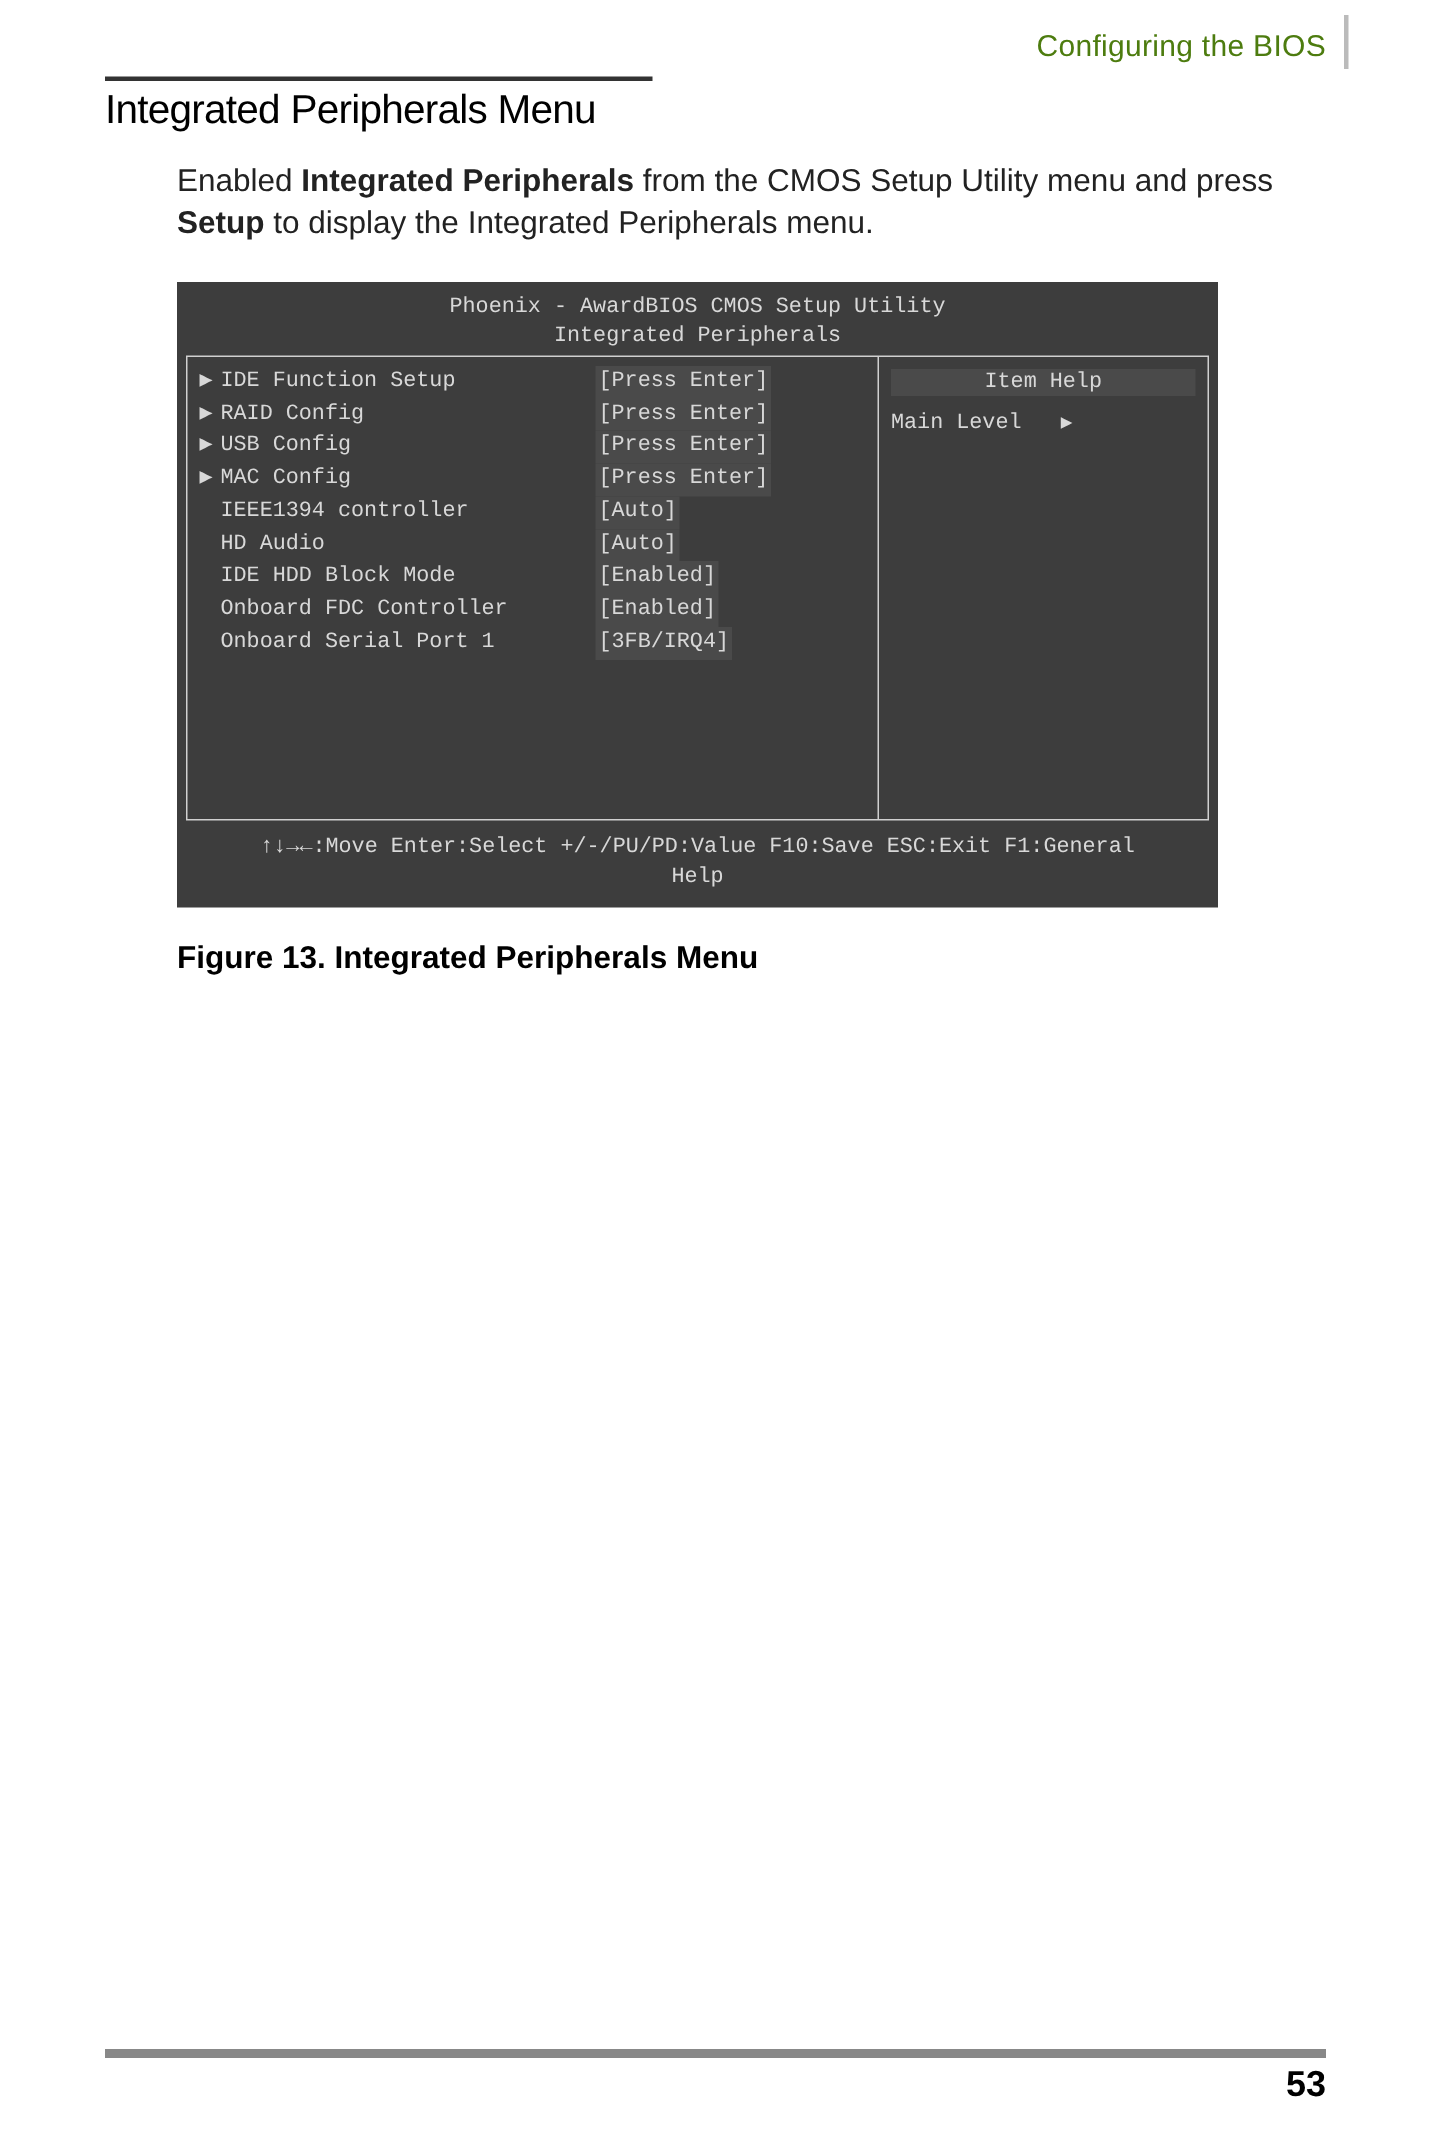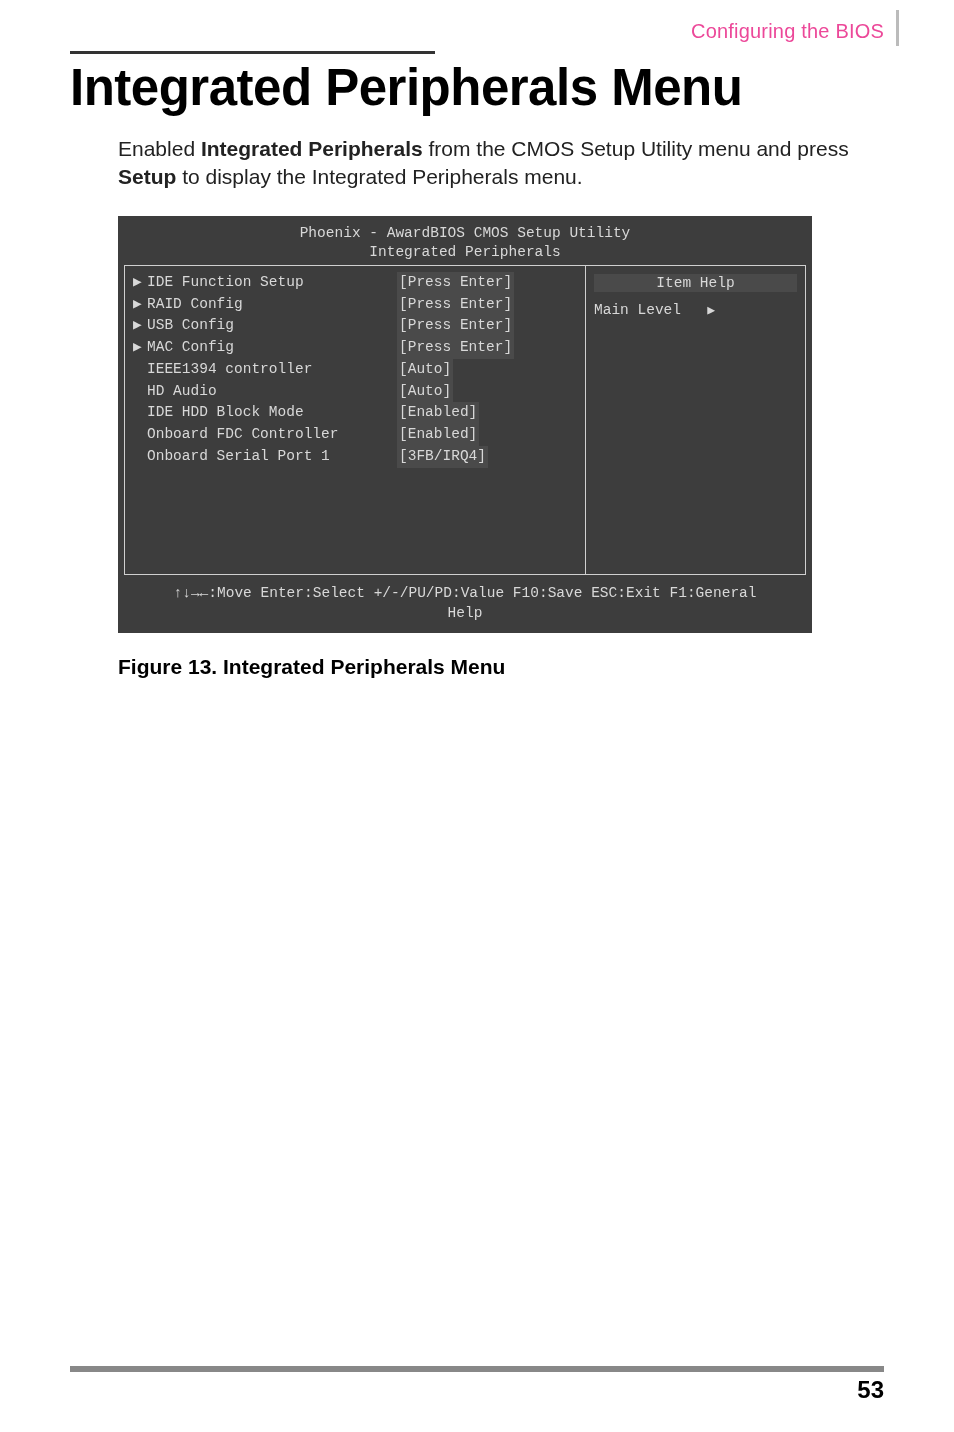--- a/index.html
+++ b/index.html
@@ -11,41 +11,41 @@
     font-family: Arial, Helvetica, sans-serif;
     color: #000;
     position: relative;
   }
   .page {
     padding: 20px 70px 0 70px;
   }
   .header-label {
     text-align: right;
     font-size: 20px;
-    color: #ec4899;
+    color: #4d7c0f;
     letter-spacing: 0.2px;
     margin-bottom: 8px;
   }
   .header-rule {
     border-right: 3px solid #bbb;
     height: 36px;
     position: absolute;
     right: 55px;
     top: 10px;
   }
   .title-rule {
     border: none;
     border-top: 3px solid #333;
     width: 365px;
     margin: 6px 0 4px 0;
   }
   h1.title {
     font-family: "Arial Black", Arial, sans-serif;
-    font-weight: 700;
-    font-size: 51px;
+    font-weight: 400;
+    font-size: 27px;
     margin: 0 0 18px 0;
     letter-spacing: -0.5px;
     font-stretch: condensed;
   }
   .intro {
     font-size: 21px;
     line-height: 1.35;
     margin: 0 0 24px 48px;
     color: #222;
   }

